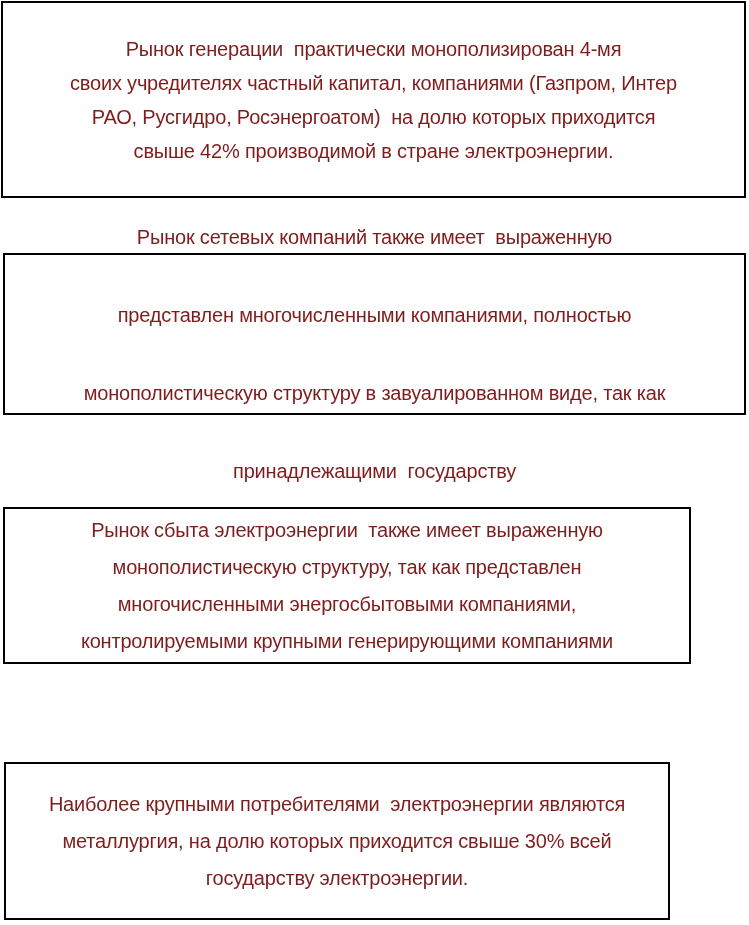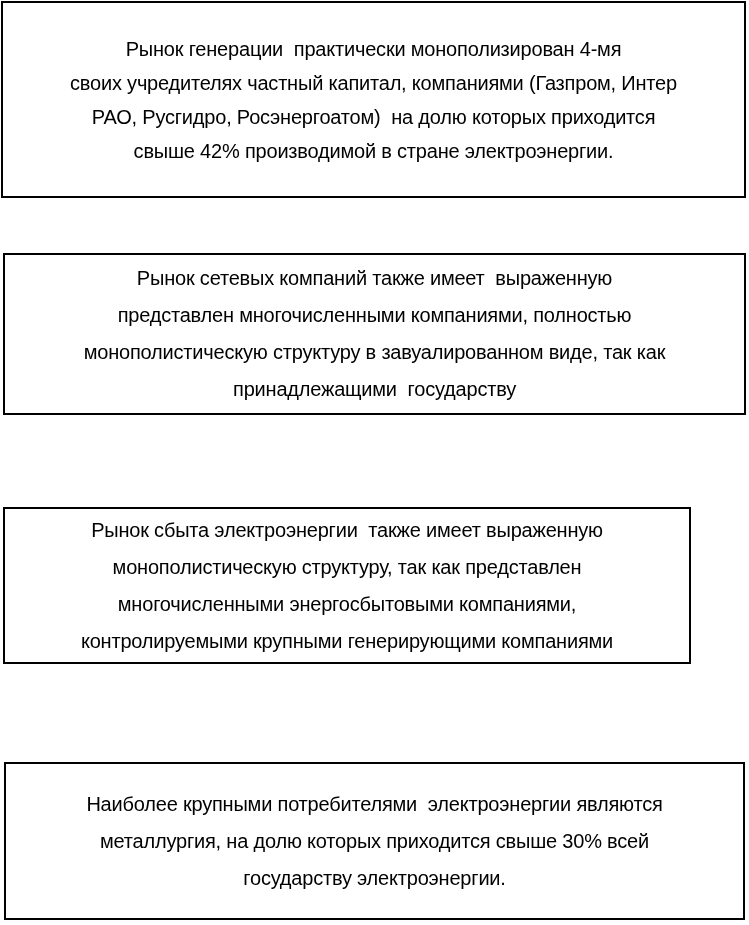--- a/index.html
+++ b/index.html
@@ -13,21 +13,21 @@
     height: 925px;
     background: #ffffff;
     overflow: hidden;
     font-family: "Liberation Sans", "DejaVu Sans", sans-serif;
   }
   .textbox {
     position: absolute;
     box-sizing: border-box;
     border: 2.5px solid #000000;
     background: #ffffff;
-    color: #000000;
+    color: #7f1d1d;
     display: flex;
     flex-direction: column;
     justify-content: center;
     align-items: center;
     text-align: center;
     font-size: 20px;
     font-weight: 400;
   }
   .textbox .line {
     display: block;
@@ -42,34 +42,34 @@
     height: 197px;
   }
   #box-generation .line { line-height: 34px; }
 
   #box-grid {
     left: 3px;
     top: 253px;
     width: 743px;
     height: 162px;
   }
-  #box-grid .line { line-height: 37px; }
+  #box-grid .line { line-height: 37px; margin-top: 41px; }
 
   #box-sales {
     left: 3px;
     top: 507px;
     width: 688px;
     height: 157px;
   }
   #box-sales .line { line-height: 37px; }
 
   #box-consumers {
     left: 4px;
     top: 762px;
-    width: 741px;
+    width: 666px;
     height: 158px;
   }
   #box-consumers .line { line-height: 37px; }
 </style>
 </head>
 <body>
 
 <div id="canvas">
 
   <div class="textbox" id="box-generation">

